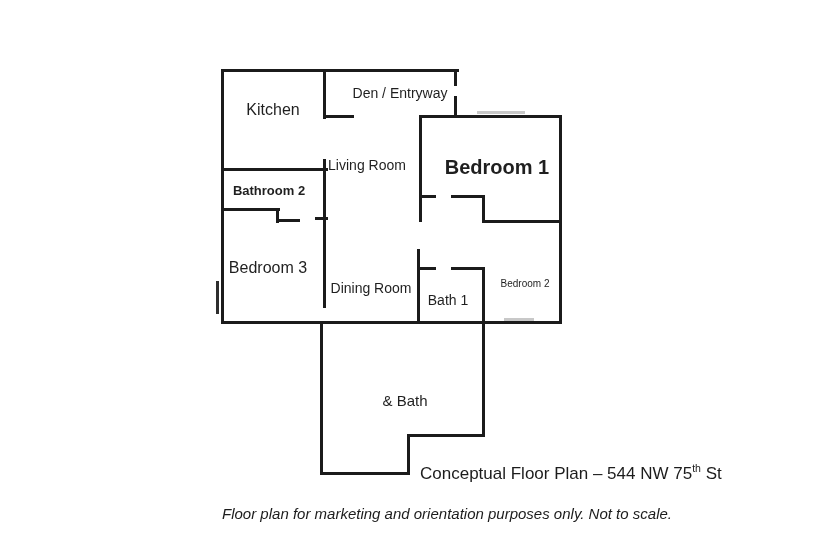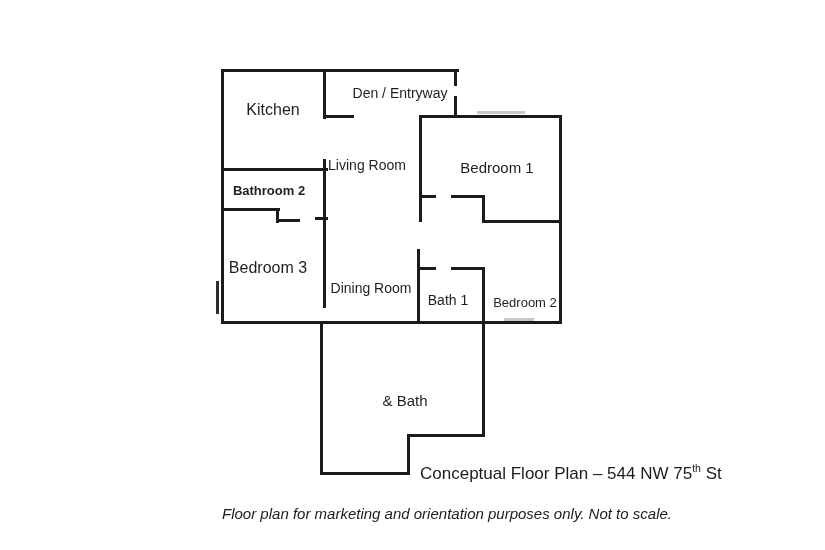--- a/index.html
+++ b/index.html
@@ -100,31 +100,31 @@
       <line x1="505" y1="319" x2="532" y2="319" stroke="#c8c8c8" stroke-width="3" stroke-linecap="square"></line>
       <line x1="217" y1="282" x2="217" y2="312" stroke="#2e2e2e" stroke-width="3" stroke-linecap="square"></line>
     </svg>
 
   <div class="room-label" style="left:273px; top:110px; font-size:16px;">Kitchen</div>
 
   <div class="room-label" style="left:388px; top:93px; font-size:14px;margin-left:12px;">Den / Entryway</div>
 
   <div class="room-label" style="left:367px; top:165px; font-size:14px;">Living Room</div>
 
-  <div class="room-label" style="left:497px; top:167px; font-size:15px;">Bedroom 1</div>
+  <div class="room-label" style="left:497px; top:167px; font-size:20px;font-weight:bold;">Bedroom 1</div>
 
   <div class="room-label" style="left:269px; top:190px; font-size:13px;font-weight:bold;">Bathroom 2</div>
 
   <div class="room-label" style="left:268px; top:268px; font-size:16px;">Bedroom 3</div>
 
   <div class="room-label" style="left:371px; top:288px; font-size:14px;">Dining Room</div>
 
   <div class="room-label" style="left:448px; top:300px; font-size:14px;">Bath 1</div>
 
-  <div class="room-label" style="left:525px; top:302px; font-size:13px;">Bedroom 2</div>
+  <div class="room-label" style="left:525px; top:284px; font-size:10px;">Bedroom 2</div>
 
 
   <div class="room-label" style="left:405px; top:400px; font-size:15px;">&amp; Bath</div>
 
 
   <div class="caption">
     <span>Conceptual Floor Plan – 544 NW 75</span><sup>th</sup><span> St</span>
   </div>
 
   <div class="disclaimer">Floor plan for marketing and orientation purposes only. Not to scale.</div>

